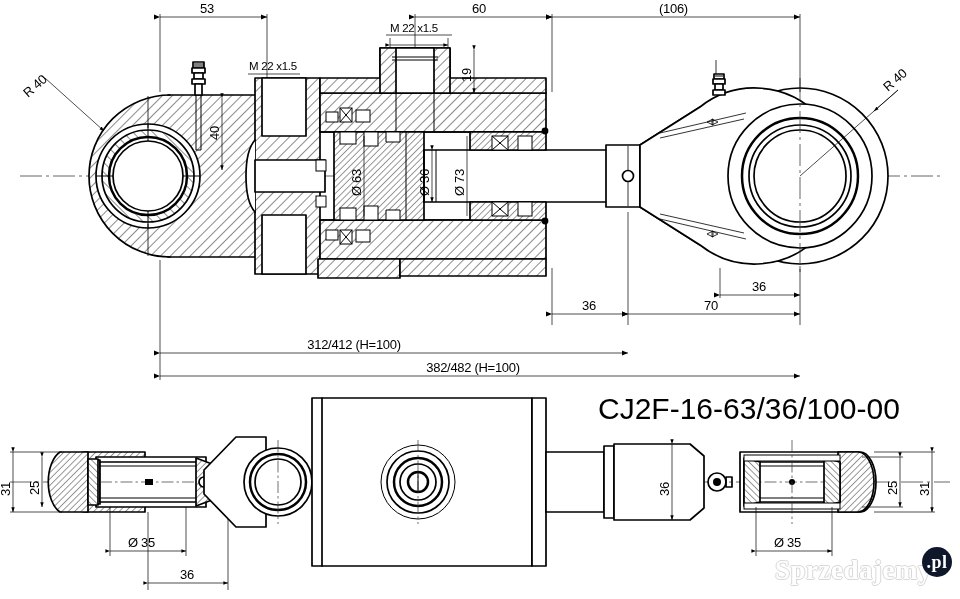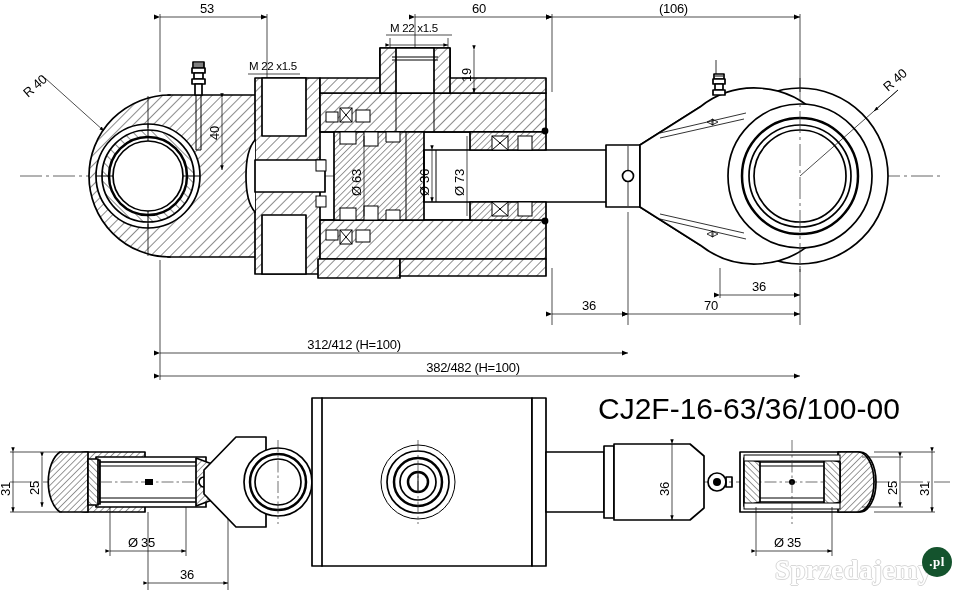--- a/index.html
+++ b/index.html
@@ -14,21 +14,21 @@
     position:absolute;right:8px;bottom:6px;
     font-family:Liberation Serif, serif;
     font-size:27px;font-weight:bold;letter-spacing:.5px;
     color:#ffffff;
     text-shadow:0 1px 0 #d8d8d8, 0 -1px 0 #d8d8d8, 1px 0 0 #d8d8d8, -1px 0 0 #d8d8d8;
     display:flex;align-items:center;pointer-events:none;user-select:none;
   }
   .wm .badge{
     display:inline-flex;align-items:center;justify-content:center;
     width:30px;height:30px;border-radius:50%;
-    background:#14532d;color:#fff;font-size:13px;font-weight:bold;
+    background:#0f172a;color:#fff;font-size:18px;font-weight:bold;
     text-shadow:none;margin-left:-10px;margin-bottom:16px;
   }
 </style>
 </head>
 <body>
 
 <div id="sheet">
 
 <svg width="960" height="599" viewBox="0 0 960 599">
   <defs>

